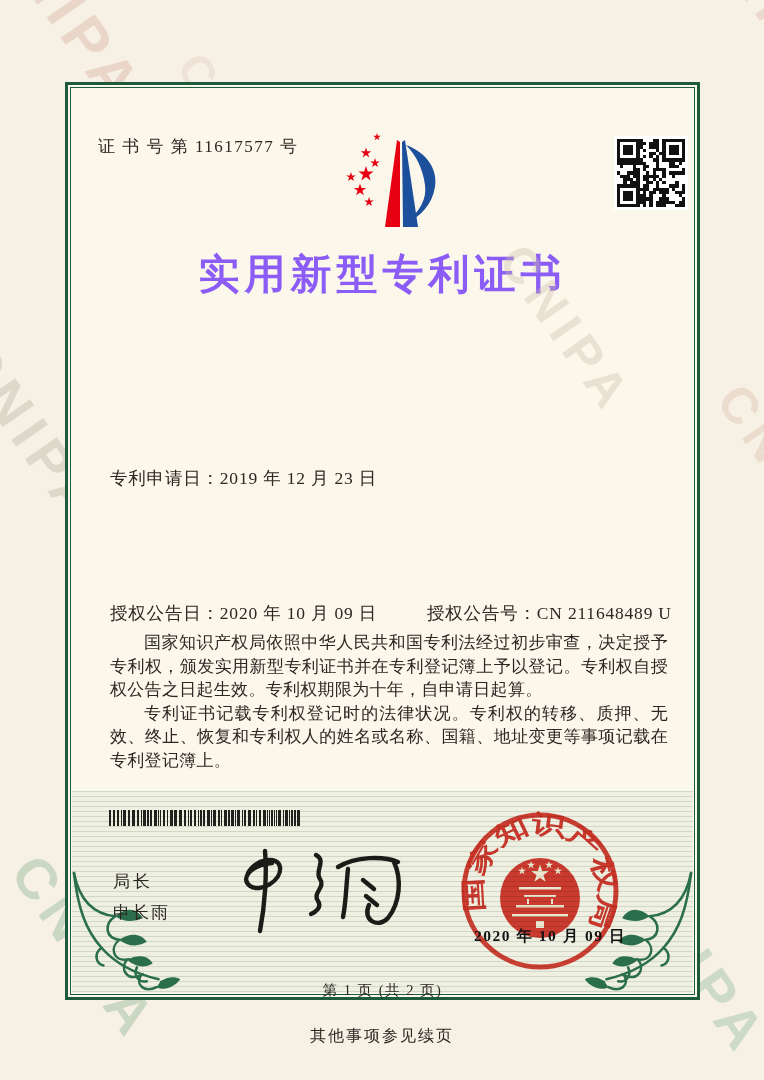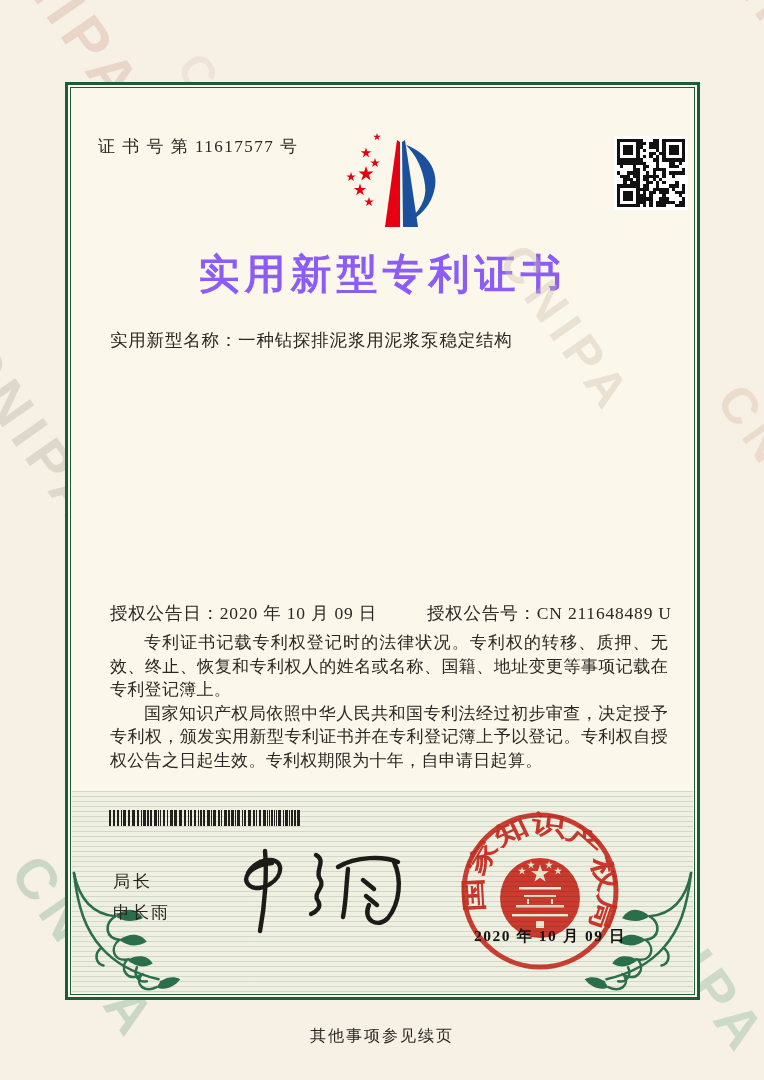--- a/index.html
+++ b/index.html
@@ -574,30 +574,30 @@
       <i style="background:transparent"></i>
       <i style="background:transparent"></i>
       <i style="background:transparent"></i>
       <i style="background:#111"></i>
       <i style="background:#111"></i>
       <i style="background:#111"></i>
     </div>
 
   <h1 class="title">实用新型专利证书</h1>
 
-  <div class="field" style="top:243px">
-    <span class="lbl">实用新型名称：</span><span class="val">一种钻探排泥浆用泥浆泵稳定结构</span>
+  <div class="field" style="top:381px">
+    <span class="lbl">专利申请日：</span><span class="val">2019 年 12 月 23 日</span>
   </div>
   <div class="field" style="top:516px">
     <span class="lbl">授权公告日：</span><span class="val">2020 年 10 月 09 日</span><span class="lbl second">授权公告号：</span><span class="val">CN 211648489 U</span>
   </div>
 
   <div class="paras">
+    <p>国家知识产权局依照中华人民共和国专利法经过初步审查，决定授予专利权，颁发实用新型专利证书并在专利登记簿上予以登记。专利权自授权公告之日起生效。专利权期限为十年，自申请日起算。</p>
     <p>专利证书记载专利权登记时的法律状况。专利权的转移、质押、无效、终止、恢复和专利权人的姓名或名称、国籍、地址变更等事项记载在专利登记簿上。</p>
-    <p>国家知识产权局依照中华人民共和国专利法经过初步审查，决定授予专利权，颁发实用新型专利证书并在专利登记簿上予以登记。专利权自授权公告之日起生效。专利权期限为十年，自申请日起算。</p>
   </div>
 
   <div class="barcode">
       <i style="width:2px;margin-right:2px"></i>
       <i style="width:2px;margin-right:2px"></i>
       <i style="width:2px;margin-right:2px"></i>
       <i style="width:1px;margin-right:1px"></i>
       <i style="width:3px;margin-right:2px"></i>
       <i style="width:2px;margin-right:2px"></i>
       <i style="width:3px;margin-right:2px"></i>
@@ -687,15 +687,16 @@
       <rect x="-16" y="-3" width="32" height="2" fill="#fbf7eb"></rect>
       <rect x="-13" y="1" width="2" height="5" fill="#fbf7eb"></rect>
       <rect x="11" y="1" width="2" height="5" fill="#fbf7eb"></rect>
       <rect x="-24" y="7" width="48" height="2.5" fill="#fbf7eb"></rect>
       <rect x="-28" y="16" width="56" height="2.5" fill="#fbf7eb"></rect>
       <rect x="-4" y="23" width="8" height="7" fill="#fbf7eb"></rect>
     </g>
   </svg>
   <div class="seal-date">2020 年 10 月 09 日</div>
 
+  <div class="page-no">第 1 页 (共 2 页)</div>
 </div>
 
 <div class="foot-note">其他事项参见续页</div>
 
 </body></html>

